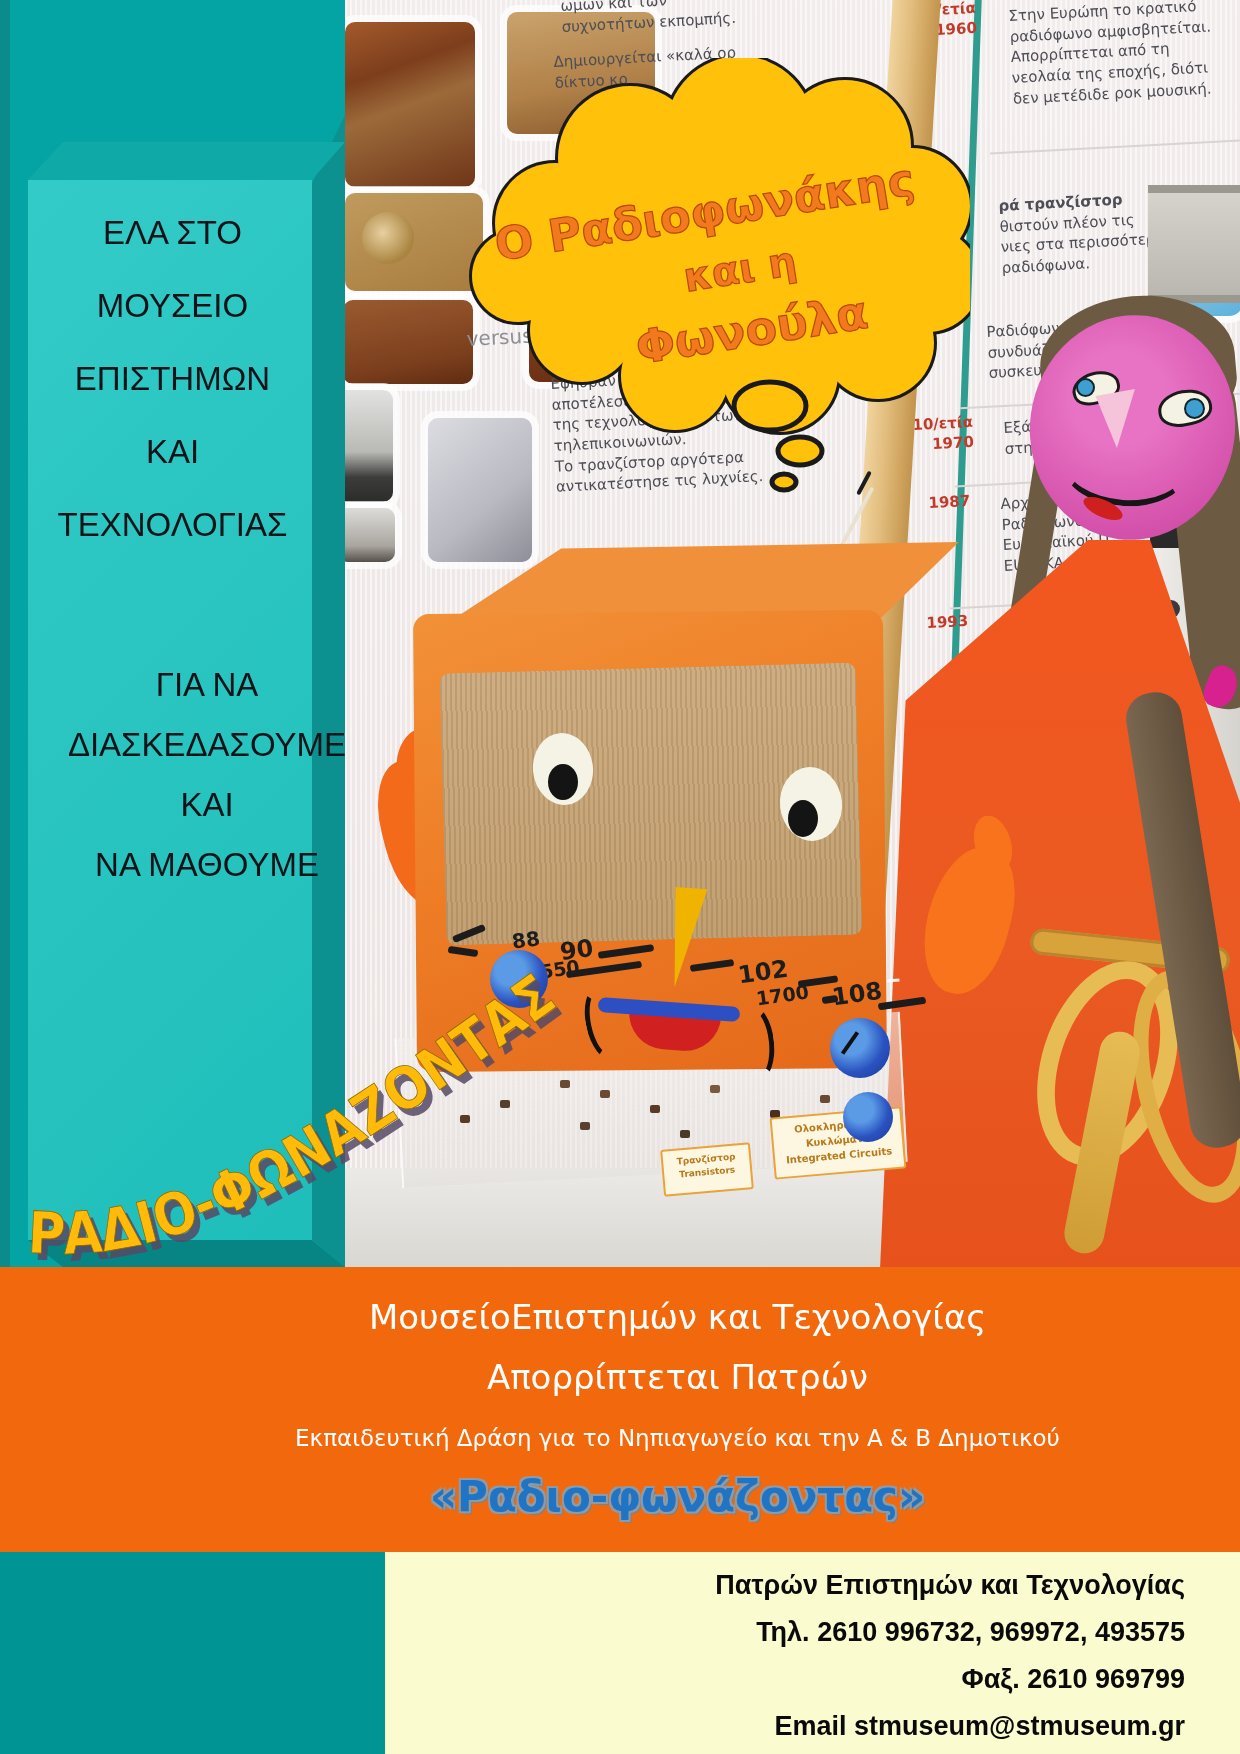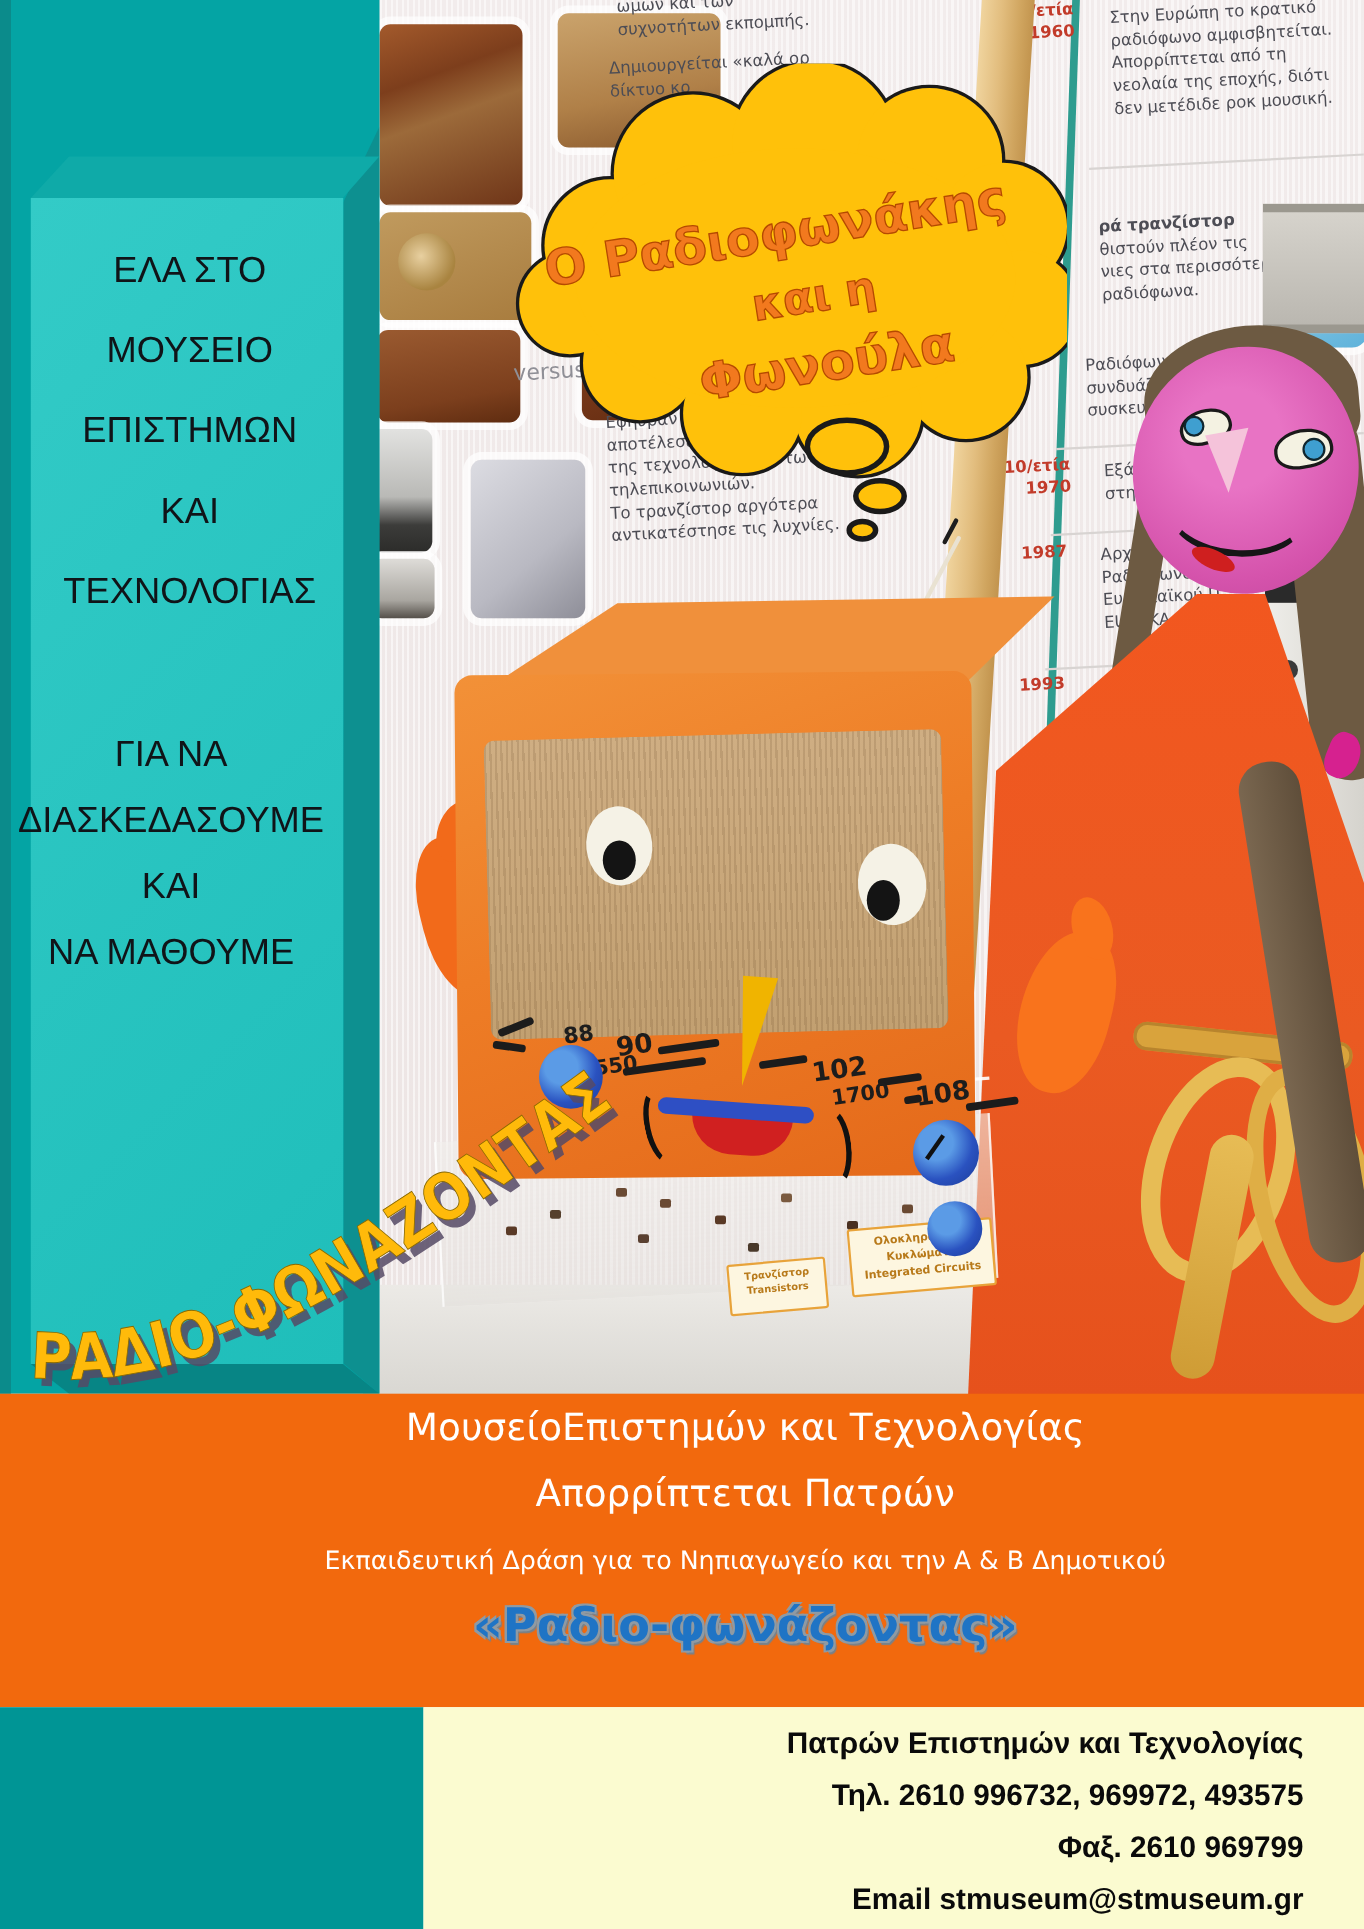--- a/index.html
+++ b/index.html
@@ -275,28 +275,28 @@
       <text x="300" y="292" font-size="46">Φωνούλα</text>
     </g>
   </svg>
 
   <div class="abs" style="left:0;top:0;width:345px;height:1267px;z-index:7;background:#04a4a4;">
     <div class="abs" style="left:0;top:0;width:10px;height:1267px;background:#0b8b8b;"></div>
     <div class="abs" style="left:312px;top:115px;width:33px;height:1152px;background:#0d9090;clip-path:polygon(0 6%,100% 0,100% 100%,0 97.6%);"></div>
     <div class="abs" style="left:28px;top:142px;width:317px;height:38px;background:#0faaa8;clip-path:polygon(0 100%,11% 0,100% 0,89.5% 100%);"></div>
     <div class="abs" style="left:28px;top:1240px;width:317px;height:27px;background:#078585;clip-path:polygon(0 0,89.5% 0,100% 100%,11% 100%);"></div>
     <div class="abs" style="left:28px;top:180px;width:284px;height:1060px;background:linear-gradient(135deg,#33cbc7,#1fbeba);"></div>
-    <div class="abs invite" style="left:0;top:208px;width:345px;">
+    <div class="abs invite" style="left:0;top:196px;width:345px;">
       <div>ΕΛΑ ΣΤΟ</div>
       <div>ΜΟΥΣΕΙΟ</div>
       <div>ΕΠΙΣΤΗΜΩΝ</div>
       <div>ΚΑΙ</div>
       <div>ΤΕΧΝΟΛΟΓΙΑΣ</div>
     </div>
-    <div class="abs invite invite2" style="left:0;top:655px;width:311px;">
+    <div class="abs invite invite2" style="left:0;top:655px;width:414px;">
       <div>ΓΙΑ ΝΑ</div>
       <div>ΔΙΑΣΚΕΔΑΣΟΥΜΕ</div>
       <div>ΚΑΙ</div>
       <div>ΝΑ ΜΑΘΟΥΜΕ</div>
     </div>
   </div>
 
   <svg class="abs" style="left:-8px;top:930px;z-index:8;overflow:visible;" width="640" height="370" viewBox="0 0 640 370">
     <defs>
       <path id="wapath" d="M 35 322 C 190 338 330 248 590 58"></path>
@@ -305,21 +305,21 @@
       <text font-family="DejaVu Sans, sans-serif" font-weight="bold" font-size="58" fill="#564a66">
         <textPath href="#wapath" textLength="600" lengthAdjust="spacingAndGlyphs">ΡΑΔΙΟ-ΦΩΝΑΖΟΝΤΑΣ</textPath>
       </text>
     </g>
     <text font-family="DejaVu Sans, sans-serif" font-weight="bold" font-size="58" fill="#ffba0a" stroke="#8a6a00" stroke-width="0.8">
       <textPath href="#wapath" textLength="600" lengthAdjust="spacingAndGlyphs">ΡΑΔΙΟ-ΦΩΝΑΖΟΝΤΑΣ</textPath>
     </text>
   </svg>
 
   <div id="band" class="abs" style="left:0;top:1267px;width:1240px;height:285px;z-index:9;">
-    <div style="margin-left:115px;text-align:center;padding-top:1px;">
+    <div style="margin-left:115px;text-align:center;padding-top:20px;">
       <div class="b1">ΜουσείοΕπιστημών και Τεχνολογίας</div>
       <div class="b1">Απορρίπτεται Πατρών</div>
       <div class="b3">Εκπαιδευτική Δράση για το Νηπιαγωγείο και την Α &amp; Β Δημοτικού</div>
       <div class="btitle">«Ραδιο-φωνάζοντας»</div>
     </div>
   </div>
 
   <div class="abs" style="left:0;top:1552px;width:385px;height:202px;z-index:9;background:#009595;"></div>
   <div class="abs" style="left:385px;top:1552px;width:855px;height:202px;z-index:9;background:#fbfbd0;"></div>
   <div id="contact" class="abs" style="left:385px;top:1562px;width:800px;z-index:10;">

